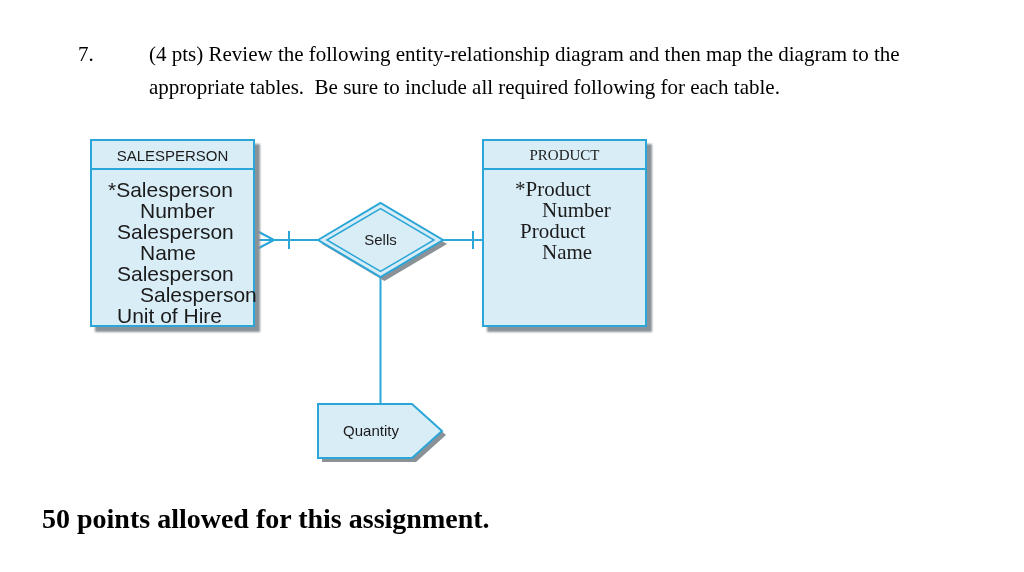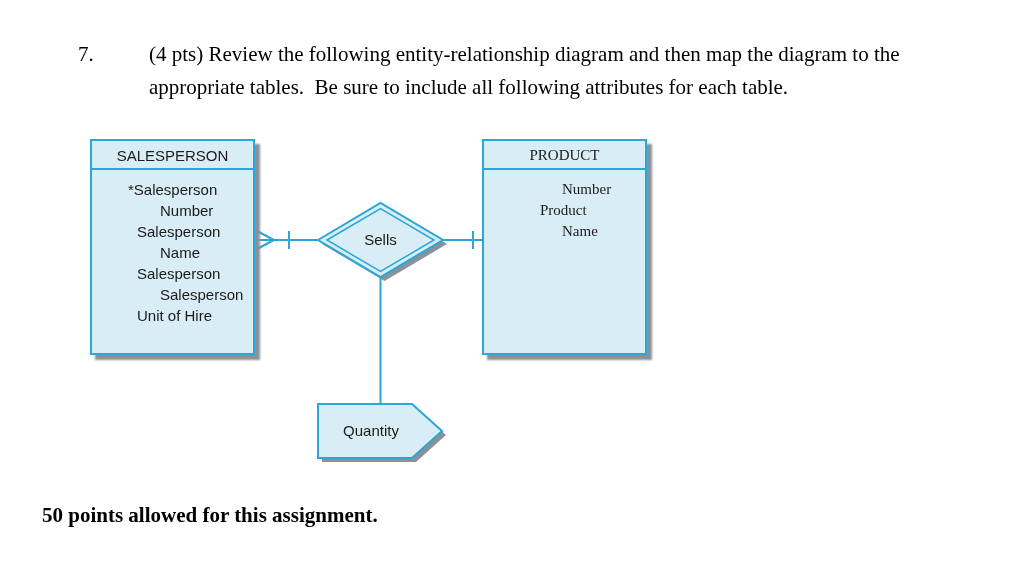--- a/index.html
+++ b/index.html
@@ -24,69 +24,69 @@
     line-height: 33px;
   }
   .q-number { width: 40px; flex: none; }
   .q-text div { white-space: pre-wrap; margin-left: 31px; }
 
   
   .footer {
     position: absolute;
     left: 42px;
     top: 503px;
-    font-size: 21px;
+    font-size: 28px;
     font-weight: bold;
   }
 
   
   .diagram-svg { position: absolute; left: 0; top: 0; }
   .svg-label {
     font-family: "Liberation Sans", sans-serif;
     font-size: 15px;
     fill: #1b1b1b;
   }
 
   .entity {
     position: absolute;
     width: 165px;
-    height: 216px;
+    height: 188px;
     background: #d9edf7;
     border: 2px solid #2aa6d8;
     box-shadow: 5px 5px 2px #8a9298;
     font-family: "Liberation Sans", sans-serif;
     color: #1b1b1b;
   }
   .entity.sp { left: 90px;  top: 139px; }
   .entity.pr { left: 482px; top: 139px; font-family: Liberation Serif, serif; }
   .entity-title {
     height: 29px;
     line-height: 29px;
     text-align: center;
     border-bottom: 2px solid #2aa6d8;
     font-size: 15px;
   }
-  .attrs { padding-top: 9px; font-size: 15px; line-height: 21px; padding-left: 20px; }
+  .attrs { padding-top: 9px; font-size: 21px; line-height: 21px; }
   .entity.sp .a      { padding-left: 25px; }
   .entity.sp .a.key  { padding-left: 16px; }
   .entity.sp .a.ind  { padding-left: 48px; }
   .entity.pr .a      { padding-left: 36px; }
   .entity.pr .a.key  { padding-left: 31px; }
   .entity.pr .a.ind  { padding-left: 58px; }
 </style>
 </head>
 <body>
 
 <div class="page">
 
   <div class="question">
     <span class="q-number">7.</span>
     <div class="q-text">
       <div>(4 pts) Review the following entity-relationship diagram and then map the diagram to the</div>
-      <div>appropriate tables.  Be sure to include all following attributes for each table.</div>
+      <div>appropriate tables.  Be sure to include all required following for each table.</div>
     </div>
   </div>
 
   <svg class="diagram-svg" width="1024" height="572" viewBox="0 0 1024 572">
 
     <g stroke="#2aa6d8" stroke-width="2" fill="none">
       <line x1="257" y1="240" x2="318" y2="240"></line>
       <g>
         <line x1="274" y1="240" x2="257" y2="231"></line>
         <line x1="274" y1="240" x2="257" y2="249"></line>
@@ -124,20 +124,21 @@
       <div class="a ind">Name</div>
       <div class="a">Salesperson</div>
       <div class="a ind">Salesperson</div>
       <div class="a">Unit of Hire</div>
     </div>
   </div>
 
   <div class="entity pr">
     <div class="entity-title">PRODUCT</div>
     <div class="attrs">
+      <div class="a key">*Product</div>
       <div class="a ind">Number</div>
       <div class="a">Product</div>
       <div class="a ind">Name</div>
     </div>
   </div>
 
   <div class="footer">50 points allowed for this assignment.</div>
 
 </div>
 

